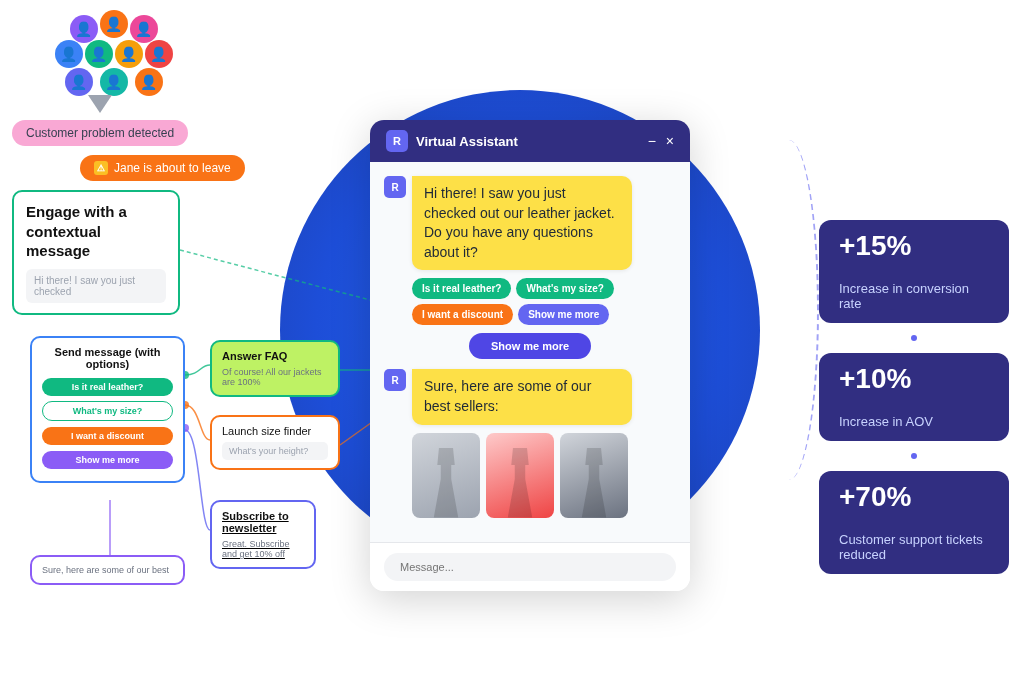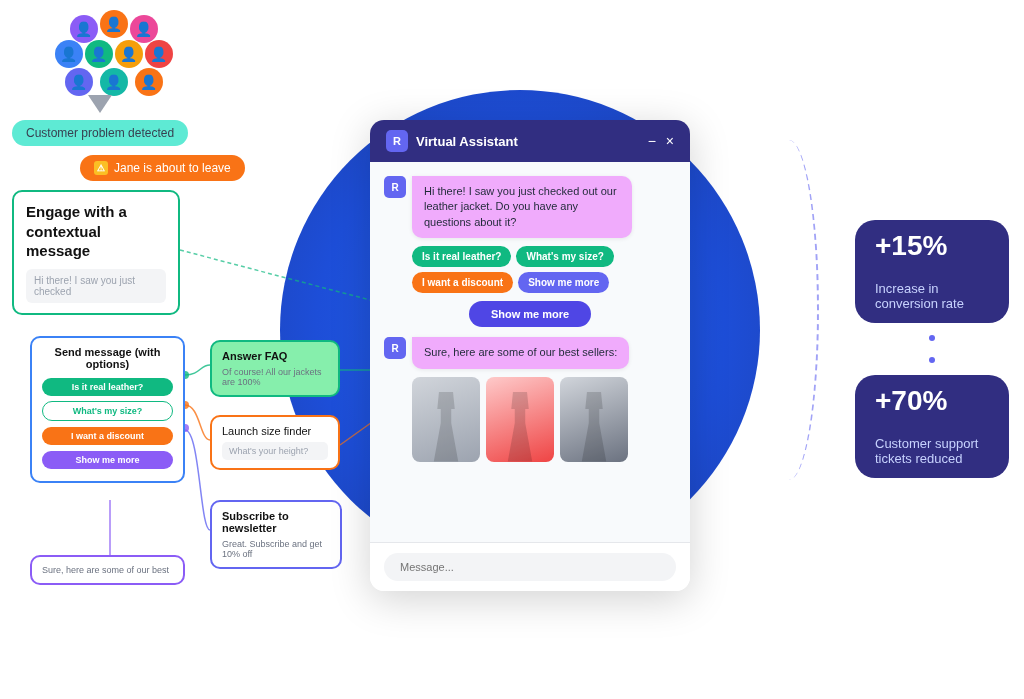--- a/index.html
+++ b/index.html
@@ -73,21 +73,21 @@
       border-right: 12px solid transparent;
       border-top: 18px solid #9ca3af;
     }
 
     
     .customer-problem {
       position: absolute;
       top: 120px;
       left: 12px;
       z-index: 10;
-      background: #5eead4;
+      background: #f9a8d4;
       border-radius: 20px;
       padding: 6px 14px;
       font-size: 12px;
       color: #374151;
       font-weight: 500;
     }
 
     
     .jane-leaving {
       position: absolute;
@@ -181,21 +181,21 @@
     
     .faq-box {
       position: absolute;
       top: 340px;
       left: 210px;
       z-index: 10;
       border: 2px solid #10b981;
       border-radius: 10px;
       padding: 8px 10px;
       width: 130px;
-      background: #86efac;
+      background: #bef264;
     }
     .faq-title {
       font-size: 11px;
       font-weight: 700;
       color: #111;
       margin-bottom: 5px;
     }
     .faq-text {
       font-size: 9px;
       color: #6b7280;
@@ -229,22 +229,23 @@
 
     
     .subscribe-box {
       position: absolute;
       top: 500px;
       left: 210px;
       z-index: 10;
       border: 2px solid #6366f1;
       border-radius: 10px;
       padding: 8px 10px;
-      width: 132px;
-      background: #fff;
+      width: 106px;
+      background: #fff;
+      text-decoration: underline;
     }
     .subscribe-title {
       font-size: 11px;
       font-weight: 700;
       color: #111;
       margin-bottom: 5px;
     }
     .subscribe-text {
       font-size: 9px;
       color: #6b7280;
@@ -356,24 +357,24 @@
       flex-shrink: 0;
     }
 
     .bot-msg-row {
       display: flex;
       align-items: flex-start;
       gap: 6px;
       margin-bottom: 8px;
     }
     .bot-bubble {
-      background: #f0abfc;
+      background: #fde047;
       border-radius: 0 10px 10px 10px;
       padding: 8px 12px;
-      font-size: 11px;
+      font-size: 14px;
       color: #1f2937;
       box-shadow: 0 1px 4px rgba(0,0,0,0.08);
       max-width: 220px;
       line-height: 1.4;
     }
 
     .user-bubble {
       background: #fff;
       border-radius: 10px 0 10px 10px;
       padding: 8px 12px;
@@ -474,23 +475,23 @@
       position: absolute;
       top: 220px;
       right: 15px;
       z-index: 20;
       display: flex;
       flex-direction: column;
       gap: 8px;
     }
     .stat-card {
       background: #312e81;
-      border-radius: 20px;
+      border-radius: 12px;
       padding: 12px 20px;
-      width: 154px;
+      width: 190px;
       color: #fff;
     }
     .stat-number {
       font-size: 28px;
       font-weight: 800;
       color: #fff;
       line-height: 1;
     }
     .stat-desc {
       font-size: 13px;
@@ -655,20 +656,24 @@
   </div>
 
   <div class="dashed-arc"></div>
 
   <div class="stats-container">
     <div class="stat-card">
       <div class="stat-number">+15%</div>
       <div class="stat-desc">Increase in conversion rate</div>
     </div>
     <div class="stat-dot"></div>
+    <div class="stat-card">
+      <div class="stat-number">+10%</div>
+      <div class="stat-desc">Increase in AOV</div>
+    </div>
     <div class="stat-dot"></div>
     <div class="stat-card">
       <div class="stat-number">+70%</div>
       <div class="stat-desc">Customer support tickets reduced</div>
     </div>
   </div>
 
 </div>
 
 </body></html>

